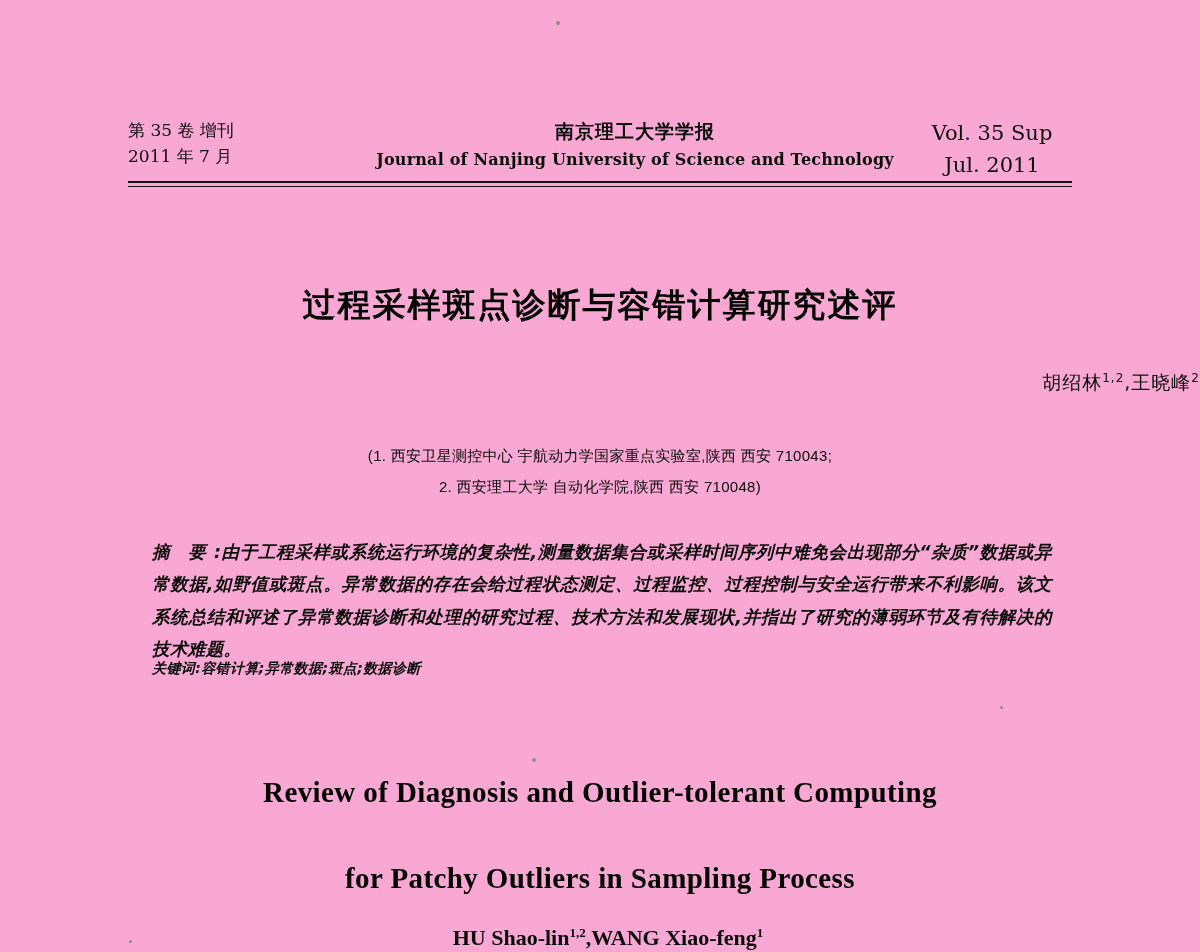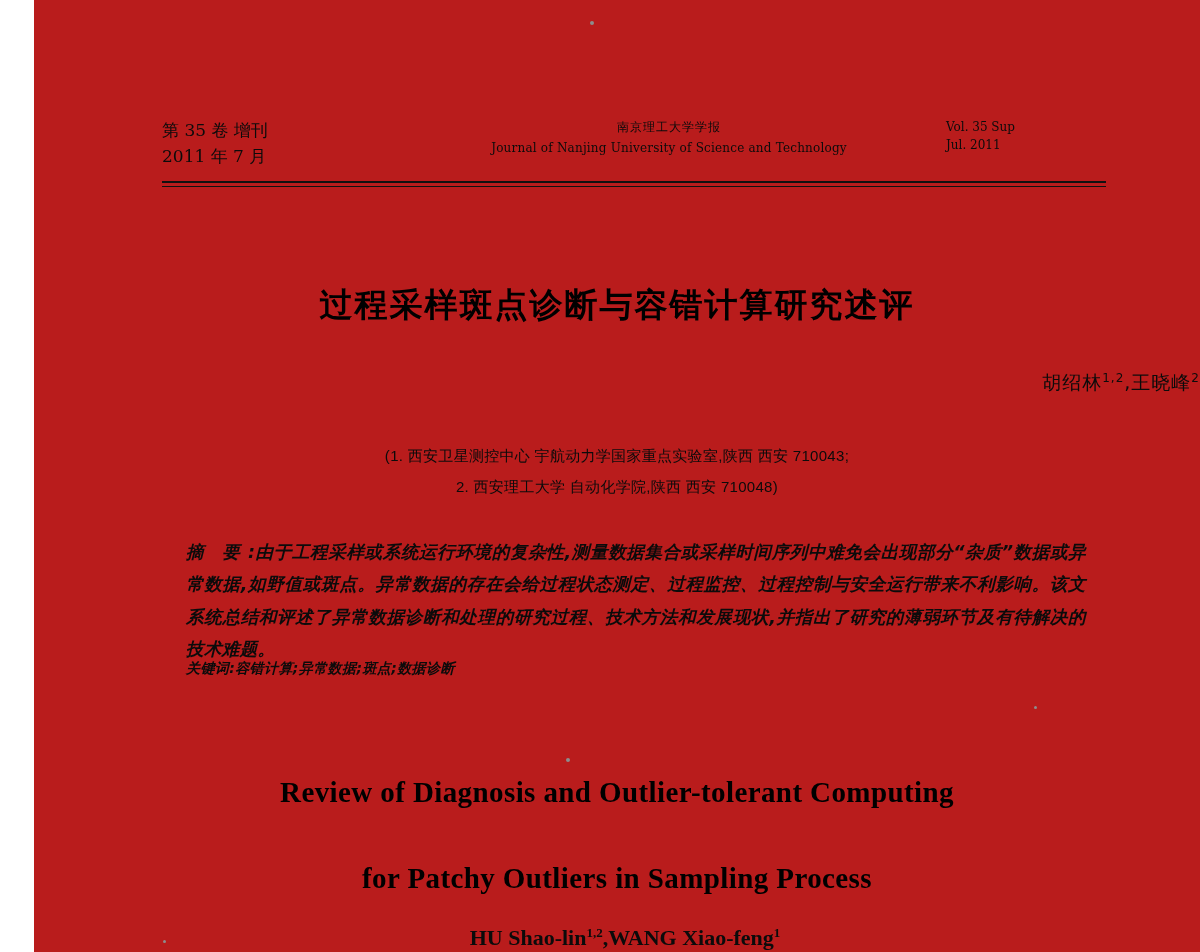--- a/index.html
+++ b/index.html
@@ -11,22 +11,21 @@
     width: 1200px;
     height: 952px;
     font-family: "Liberation Serif", serif;
     color: #0b0b0b;
     position: relative;
     overflow: hidden;
   }
   .page {
     position: absolute;
     inset: 0;
-    background: #b91c1c;
-    margin-left: 34px;
+    background: #f9a8d4;
   }
 
   
   .runhead {
     position: absolute;
     left: 128px;
     top: 118px;
     width: 944px;
   }
   .runhead-row {
@@ -41,35 +40,36 @@
     line-height: 1.5;
   }
   .rh-left div { white-space: nowrap; }
   .rh-center {
     flex: 1;
     text-align: center;
     margin-top: 1px;
   }
   .rh-cn {
     font-family: "DejaVu Sans", sans-serif;
-    font-weight: normal;
-    font-size: 12px;
+    font-weight: bold;
+    font-size: 19px;
     letter-spacing: 1px;
   }
   .rh-en {
     font-family: "DejaVu Serif", serif;
-    font-size: 12px;
+    font-size: 16px;
     margin-top: 5px;
     letter-spacing: 0.2px;
+    font-weight: bold;
   }
   .rh-right {
     width: 160px;
-    text-align: left;
+    text-align: center;
     font-family: "DejaVu Serif", serif;
-    font-size: 12px;
+    font-size: 21px;
     line-height: 1.5;
   }
   .rh-right div { white-space: nowrap; }
 
   .rule-double {
     position: absolute;
     left: 128px;
     top: 181px;
     width: 944px;
     border-top: 2px solid #111;

